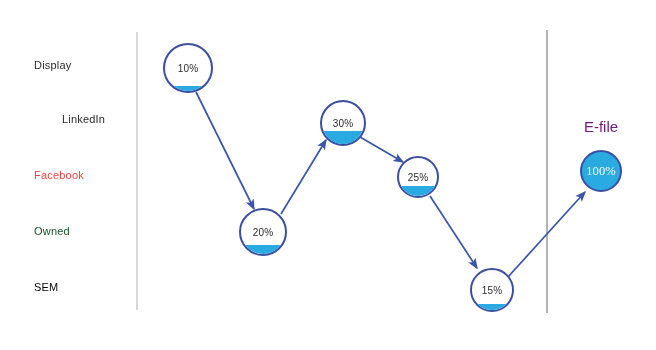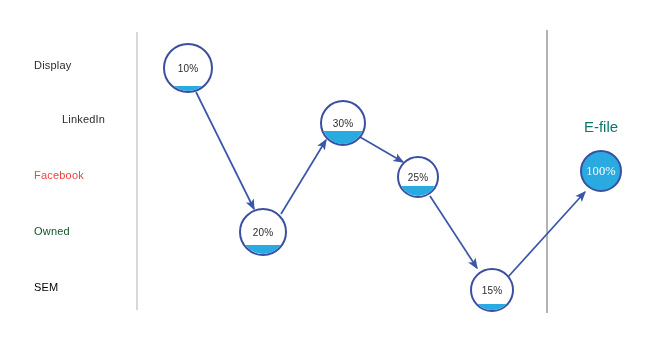--- a/index.html
+++ b/index.html
@@ -61,21 +61,21 @@
     z-index: 2;
   }
   .node.terminal .pct {
     color: #ffffff;
     font-size: 12.5px;
     font-family: Liberation Serif, serif;
   }
   .efile-title {
     position: absolute;
     font-size: 15px;
-    color: #0f766e;
+    color: #701a75;
     white-space: nowrap;
     transform: translate(-50%, -50%);
   }
 </style>
 </head>
 <body>
 
 <div id="stage">
 
   <svg id="wires" viewBox="0 0 656 350" xmlns="http://www.w3.org/2000/svg">

